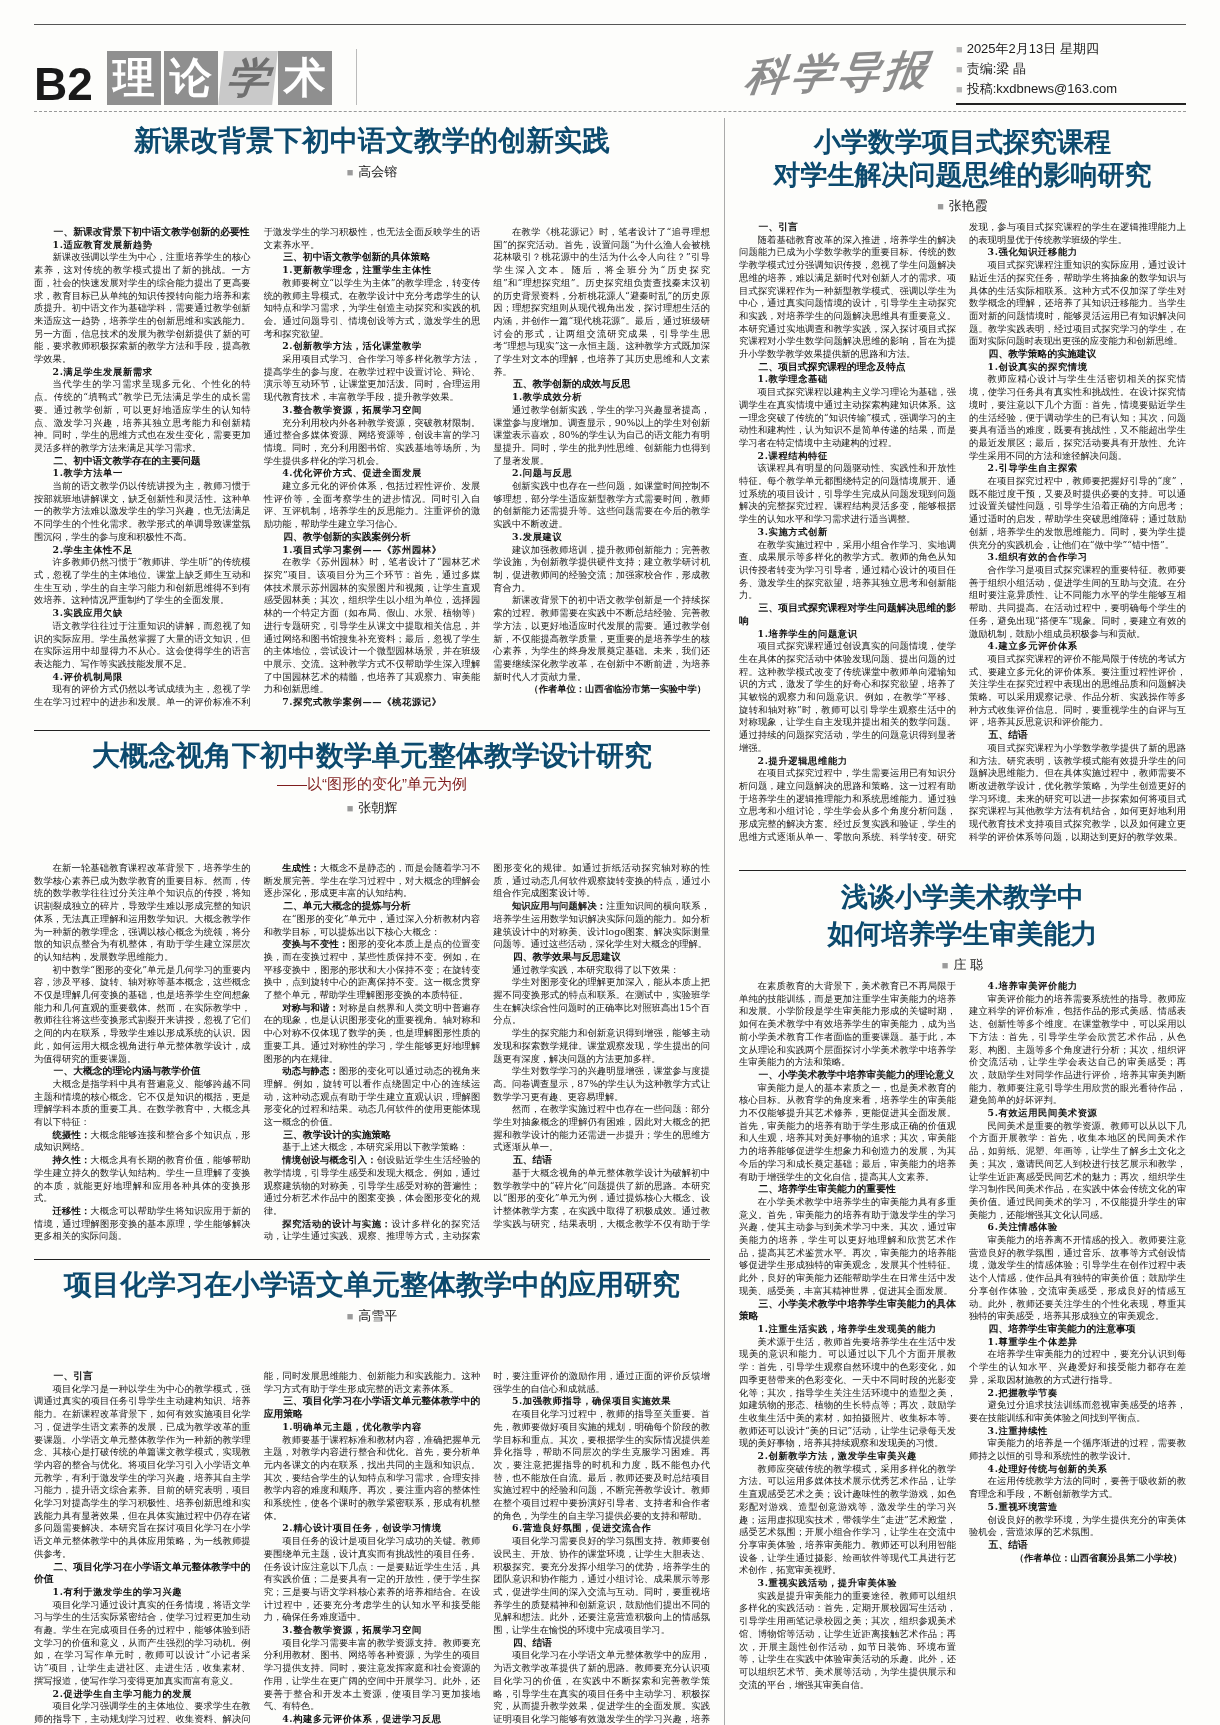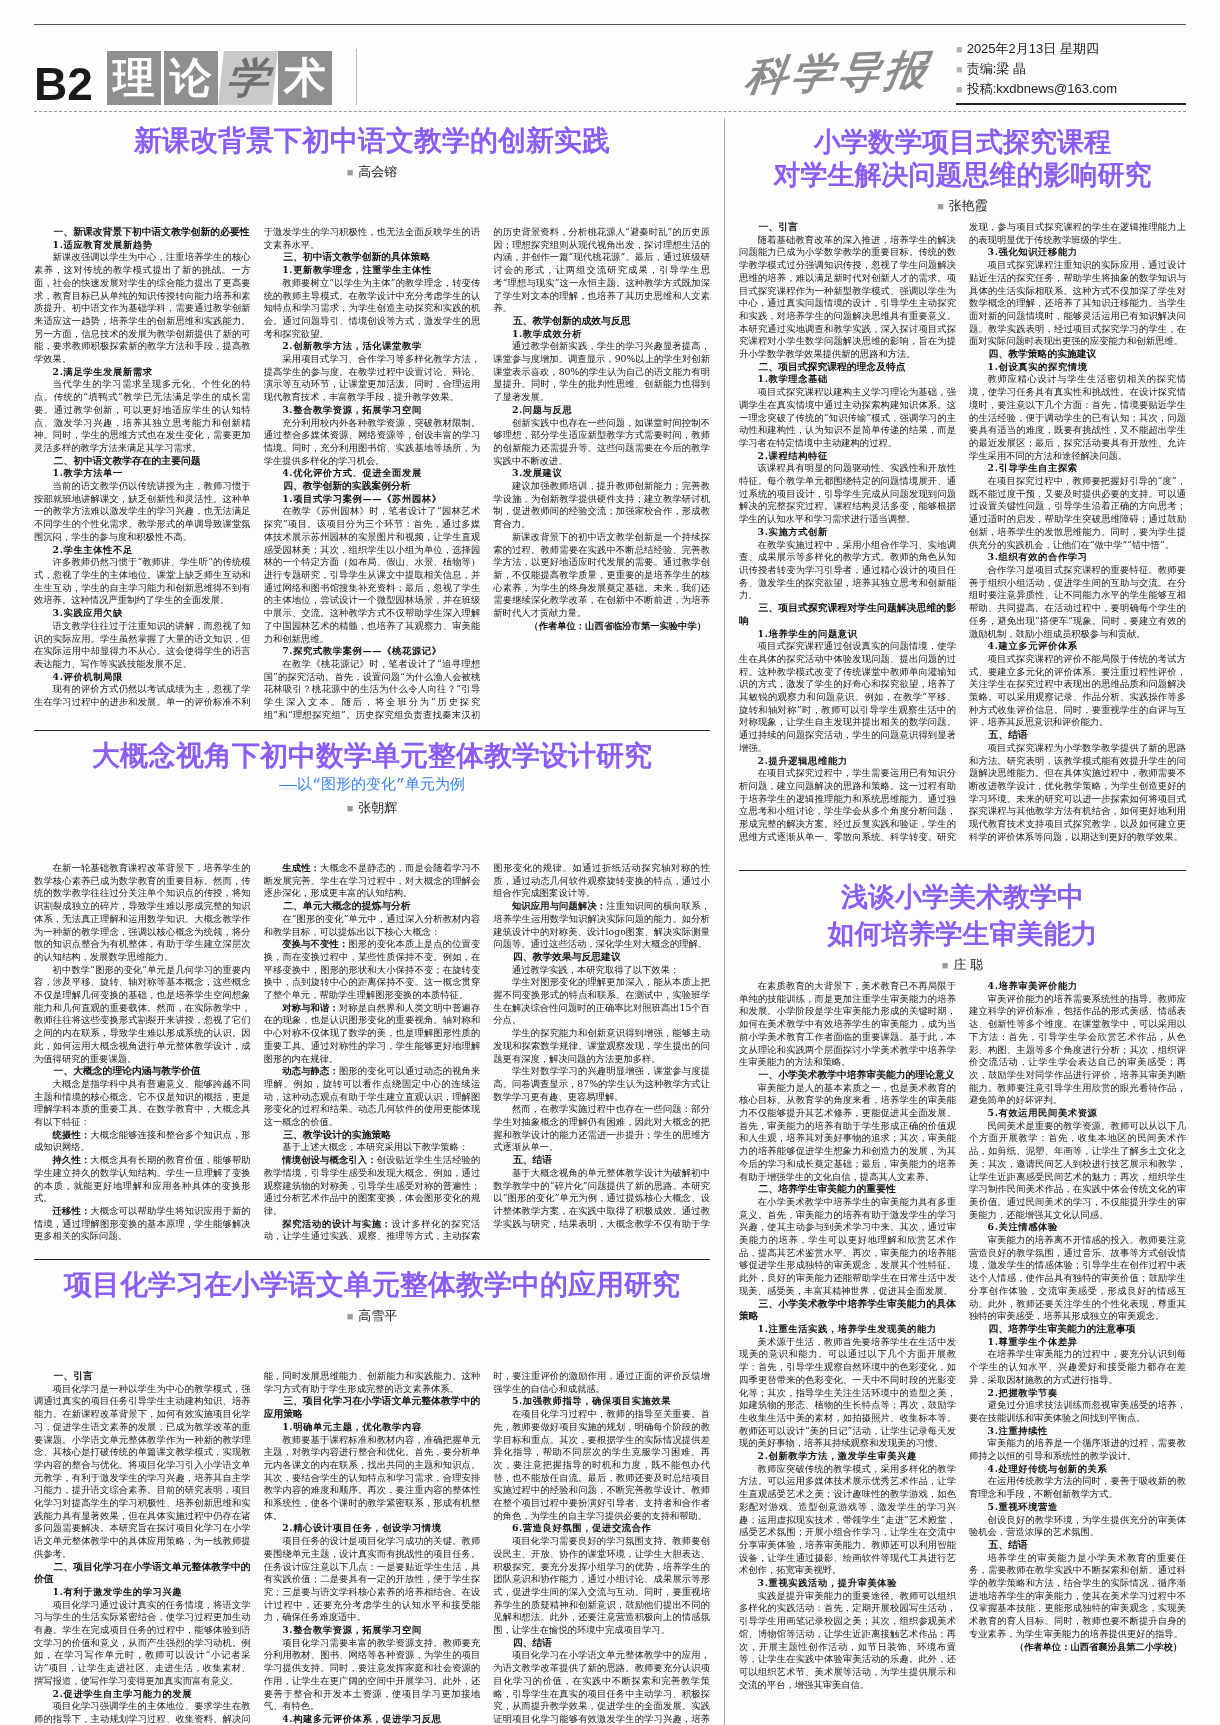--- a/index.html
+++ b/index.html
@@ -25,24 +25,24 @@
   .mh-info .sq{color:#b5b5b5;font-size:11px;margin-right:4px;}
   .dashrule{border-top:1px dashed #999;margin:6px 0 0 0;}
   
   #content{display:flex;margin-top:4px;}
   #col-left{width:676px;}
   .v-div{width:1px;background:#aaa;margin:2px 14px 0 14px;}
   #col-right{flex:1;}
   .h-div{border-top:1px solid #222;margin:7px 0;}
   
   .art-head{text-align:center;}
-  .a-title{font-family:Liberation Sans, sans-serif;font-weight:bold;color:#8b5cf6;}
+  .a-title{font-family:Liberation Sans, sans-serif;font-weight:bold;color:#0c4a6e;}
   .t28{font-size:28px;line-height:34px;margin-top:8px;}
   .t26{font-size:27px;line-height:33px;margin-top:10px;}
-  .a-sub{font-size:15px;font-family:Liberation Mono, monospace;margin-top:2px;color:#3b82f6;}
+  .a-sub{font-size:15px;font-family:Liberation Sans, sans-serif;margin-top:2px;color:#7f1d1d;}
   .a-byline{font-size:13px;font-family:"Liberation Sans",sans-serif;margin:5px 0 6px 0;}
   .a-byline .sq{color:#9a9a9a;font-size:11px;margin-right:5px;}
   
   .art-body{column-fill:auto;overflow:hidden;text-align:justify;
       font-size:9.3px;line-height:12.7px;color:#161616;}
   .cols3{column-count:3;column-gap:13px;margin-top:45px;}
   .cols2{column-count:2;column-gap:13px;}
   .b-p{text-indent:2em;}
   .b-p b{font-weight:bold;}
   .b-h{text-indent:2em;font-family:"Liberation Sans",sans-serif;font-weight:bold;font-size:9.8px;}
@@ -103,20 +103,21 @@
             <div class="b-s">4.评价机制局限</div>
             <div class="b-p">现有的评价方式仍然以考试成绩为主，忽视了学生在学习过程中的进步和发展。单一的评价标准不利于激发学生的学习积极性，也无法全面反映学生的语文素养水平。</div>
             <div class="b-h">三、初中语文教学创新的具体策略</div>
             <div class="b-s">1.更新教学理念，注重学生主体性</div>
             <div class="b-p">教师要树立“以学生为主体”的教学理念，转变传统的教师主导模式。在教学设计中充分考虑学生的认知特点和学习需求，为学生创造主动探究和实践的机会。通过问题导引、情境创设等方式，激发学生的思考和探究欲望。</div>
             <div class="b-s">2.创新教学方法，活化课堂教学</div>
             <div class="b-p">采用项目式学习、合作学习等多样化教学方法，提高学生的参与度。在教学过程中设置讨论、辩论、演示等互动环节，让课堂更加活泼。同时，合理运用现代教育技术，丰富教学手段，提升教学效果。</div>
             <div class="b-s">3.整合教学资源，拓展学习空间</div>
             <div class="b-p">充分利用校内外各种教学资源，突破教材限制。通过整合多媒体资源、网络资源等，创设丰富的学习情境。同时，充分利用图书馆、实践基地等场所，为学生提供多样化的学习机会。</div>
             <div class="b-s">4.优化评价方式、促进全面发展</div>
+            <div class="b-p">建立多元化的评价体系，包括过程性评价、发展性评价等，全面考察学生的进步情况。同时引入自评、互评机制，培养学生的反思能力。注重评价的激励功能，帮助学生建立学习信心。</div>
             <div class="b-h">四、教学创新的实践案例分析</div>
             <div class="b-s">1.项目式学习案例——《苏州园林》</div>
             <div class="b-p">在教学《苏州园林》时，笔者设计了“园林艺术探究”项目。该项目分为三个环节：首先，通过多媒体技术展示苏州园林的实景图片和视频，让学生直观感受园林美；其次，组织学生以小组为单位，选择园林的一个特定方面（如布局、假山、水景、植物等）进行专题研究，引导学生从课文中提取相关信息，并通过网络和图书馆搜集补充资料；最后，忽视了学生的主体地位，尝试设计一个微型园林场景，并在班级中展示、交流。这种教学方式不仅帮助学生深入理解了中国园林艺术的精髓，也培养了其观察力、审美能力和创新思维。</div>
             <div class="b-s">7.探究式教学案例——《桃花源记》</div>
             <div class="b-p">在教学《桃花源记》时，笔者设计了“追寻理想国”的探究活动。首先，设置问题“为什么渔人会被桃花林吸引？桃花源中的生活为什么令人向往？”引导学生深入文本。随后，将全班分为“历史探究组”和“理想探究组”。历史探究组负责查找秦末汉初的历史背景资料，分析桃花源人“避秦时乱”的历史原因；理想探究组则从现代视角出发，探讨理想生活的内涵，并创作一篇“现代桃花源”。最后，通过班级研讨会的形式，让两组交流研究成果，引导学生思考“理想与现实”这一永恒主题。这种教学方式既加深了学生对文本的理解，也培养了其历史思维和人文素养。</div>
             <div class="b-h">五、教学创新的成效与反思</div>
             <div class="b-s">1.教学成效分析</div>
             <div class="b-p">通过教学创新实践，学生的学习兴趣显著提高，课堂参与度增加。调查显示，90%以上的学生对创新课堂表示喜欢，80%的学生认为自己的语文能力有明显提升。同时，学生的批判性思维、创新能力也得到了显著发展。</div>
             <div class="b-s">2.问题与反思</div>
             <div class="b-p">创新实践中也存在一些问题，如课堂时间控制不够理想，部分学生适应新型教学方式需要时间，教师的创新能力还需提升等。这些问题需要在今后的教学实践中不断改进。</div>
@@ -275,19 +276,18 @@
             <div class="b-p">在培养学生审美能力的过程中，要充分认识到每个学生的认知水平、兴趣爱好和接受能力都存在差异，采取因材施教的方式进行指导。</div>
             <div class="b-s">2.把握教学节奏</div>
             <div class="b-p">避免过分追求技法训练而忽视审美感受的培养，要在技能训练和审美体验之间找到平衡点。</div>
             <div class="b-s">3.注重持续性</div>
             <div class="b-p">审美能力的培养是一个循序渐进的过程，需要教师持之以恒的引导和系统性的教学设计。</div>
             <div class="b-s">4.处理好传统与创新的关系</div>
             <div class="b-p">在运用传统教学方法的同时，要善于吸收新的教育理念和手段，不断创新教学方式。</div>
             <div class="b-s">5.重视环境营造</div>
             <div class="b-p">创设良好的教学环境，为学生提供充分的审美体验机会，营造浓厚的艺术氛围。</div>
             <div class="b-h">五、结语</div>
-            <div class="b-p">培养学生的审美能力是小学美术教育的重要任务，需要教师在教学实践中不断探索和创新。通过科学的教学策略和方法，结合学生的实际情况，循序渐进地培养学生的审美能力，使其在美术学习过程中不仅掌握基本技能，更能形成独特的审美观念，实现美术教育的育人目标。同时，教师也要不断提升自身的专业素养，为学生审美能力的培养提供更好的指导。</div>
             <div class="b-a">（作者单位：山西省襄汾县第二小学校）</div>
           </div>
       </div>
     </div>
   </div>
 </div>
 
 </body></html>

